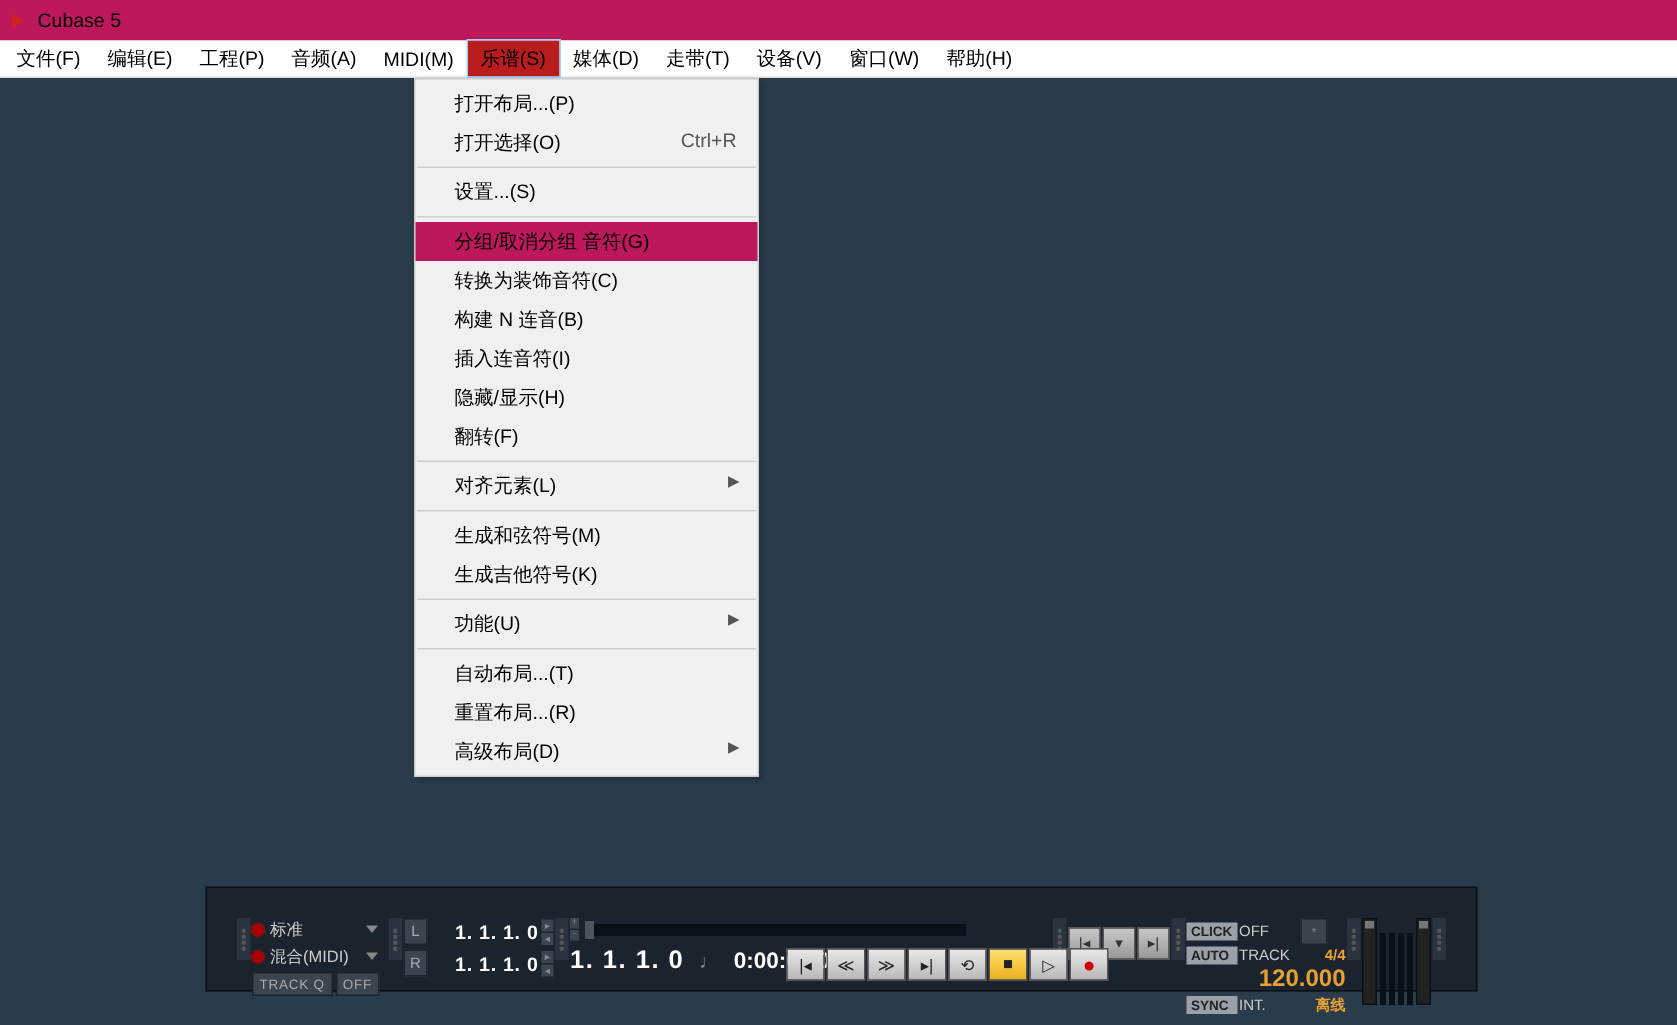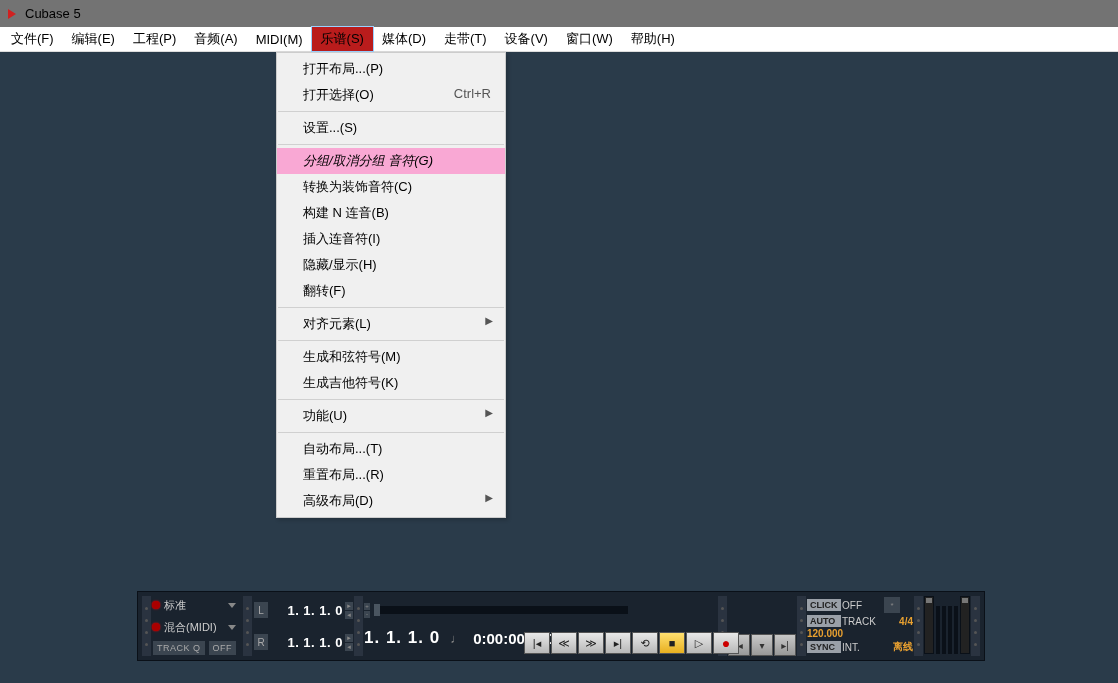--- a/index.html
+++ b/index.html
@@ -1,40 +1,40 @@
 <!DOCTYPE html>
 <html><head>
 <meta charset="utf-8">
 <style>
 * { margin:0; padding:0; box-sizing:border-box; font-family:"Microsoft YaHei",Arial,sans-serif; }
 body { width:1118px; height:683px; background:#fff; overflow:hidden; position:relative; }
 
 
-.titlebar { height:27px; display:flex; align-items:center; padding-left:5px; background:#737373; }
+.titlebar { height:27px; display:flex; align-items:center; padding-left:5px; background:#be185d; }
 .app-icon { width:14px; height:14px; display:flex; align-items:center; justify-content:center; margin-right:6px; }
 .app-title { font-size:13px; color:#000; }
 
 
 .menubar { height:25px; display:flex; align-items:center; padding-left:2px; background:#fff; border-bottom:1px solid #ddd; }
 .menu-item { padding:3px 9px; font-size:13px; color:#000; cursor:default; }
 .menu-item.active { background:#b91c1c; outline:1px solid #99d1ff; }
 
 
 .workspace { position:absolute; top:52px; left:0; right:0; bottom:0; background:#2a3b4a; }
 
 
 .dropdown { position:absolute; top:52px; left:276px; width:230px; background:#f0f0f0; border:1px solid #ccc; box-shadow:2px 2px 4px rgba(0,0,0,.2); padding:3px 0; }
 .dd-item { padding:4px 0 4px 26px; font-size:13px; color:#000; position:relative; cursor:default; }
-.dd-item.hover { background:#f9a8d4;font-style:italic; }
+.dd-item.hover { background:#be185d; }
 .dd-shortcut { position:absolute; right:14px; color:#555; }
 .dd-arrow { position:absolute; right:12px; font-size:10px; color:#555; }
 .dd-sep { height:1px; margin:3px 1px; background:#d0d0d0; }
 
 
-.transport { position:absolute; left:137px; bottom:22px; width:848px; height:70px; background:#1a232e; border:1px solid #0a1018; display:flex; padding:4px; gap:1px; font-family:Arial,sans-serif; }
+.transport { position:absolute; left:137px; bottom:22px; width:848px; height:70px; background:#1a232e; border:1px solid #0a1018; display:flex; padding:20px; gap:1px; font-family:Arial,sans-serif; }
 
 .t-col { display:flex; flex-direction:column; gap:3px; }
 .t-grip { width:9px; background:#2a3340; display:flex; flex-direction:column; justify-content:space-around; align-items:center; padding:6px 0; }
 .grip-dot { width:3px; height:3px; background:#555; border-radius:50%; }
 
 .mode-row { display:flex; align-items:center; gap:4px; height:18px; }
 .led { width:8px; height:8px; border-radius:50%; background:#a00; box-shadow:0 0 2px #f00; }
 .mode-label { color:#ccc; font-size:11px; width:60px; }
 .drop { width:0;height:0;border-left:4px solid transparent;border-right:4px solid transparent;border-top:5px solid #888; }
 
@@ -238,21 +238,21 @@
       <div class="info-lbl">CLICK</div>
       <span class="info-val">OFF</span>
       <div class="mini-btn">*</div>
     </div>
     <div class="info-row">
       <div class="info-lbl">AUTO</div>
       <span class="info-val">TRACK</span>
       <span class="info-val amber" style="width:30px;">4/4</span>
     </div>
     <div class="info-row">
-      <span class="info-val amber" style="width:100%;text-align:left;font-size:10px;">120.000</span>
+      <span class="info-val amber" style="width:100%;text-align:right;font-size:16px;">120.000</span>
     </div>
     <div class="info-row">
       <div class="info-lbl">SYNC</div>
       <span class="info-val">INT.</span>
       <span class="info-val amber" style="width:30px;font-family:Liberation Mono, monospace;">离线</span>
     </div>
   </div>
 
   <div class="t-grip">
     <div class="grip-dot"></div>

